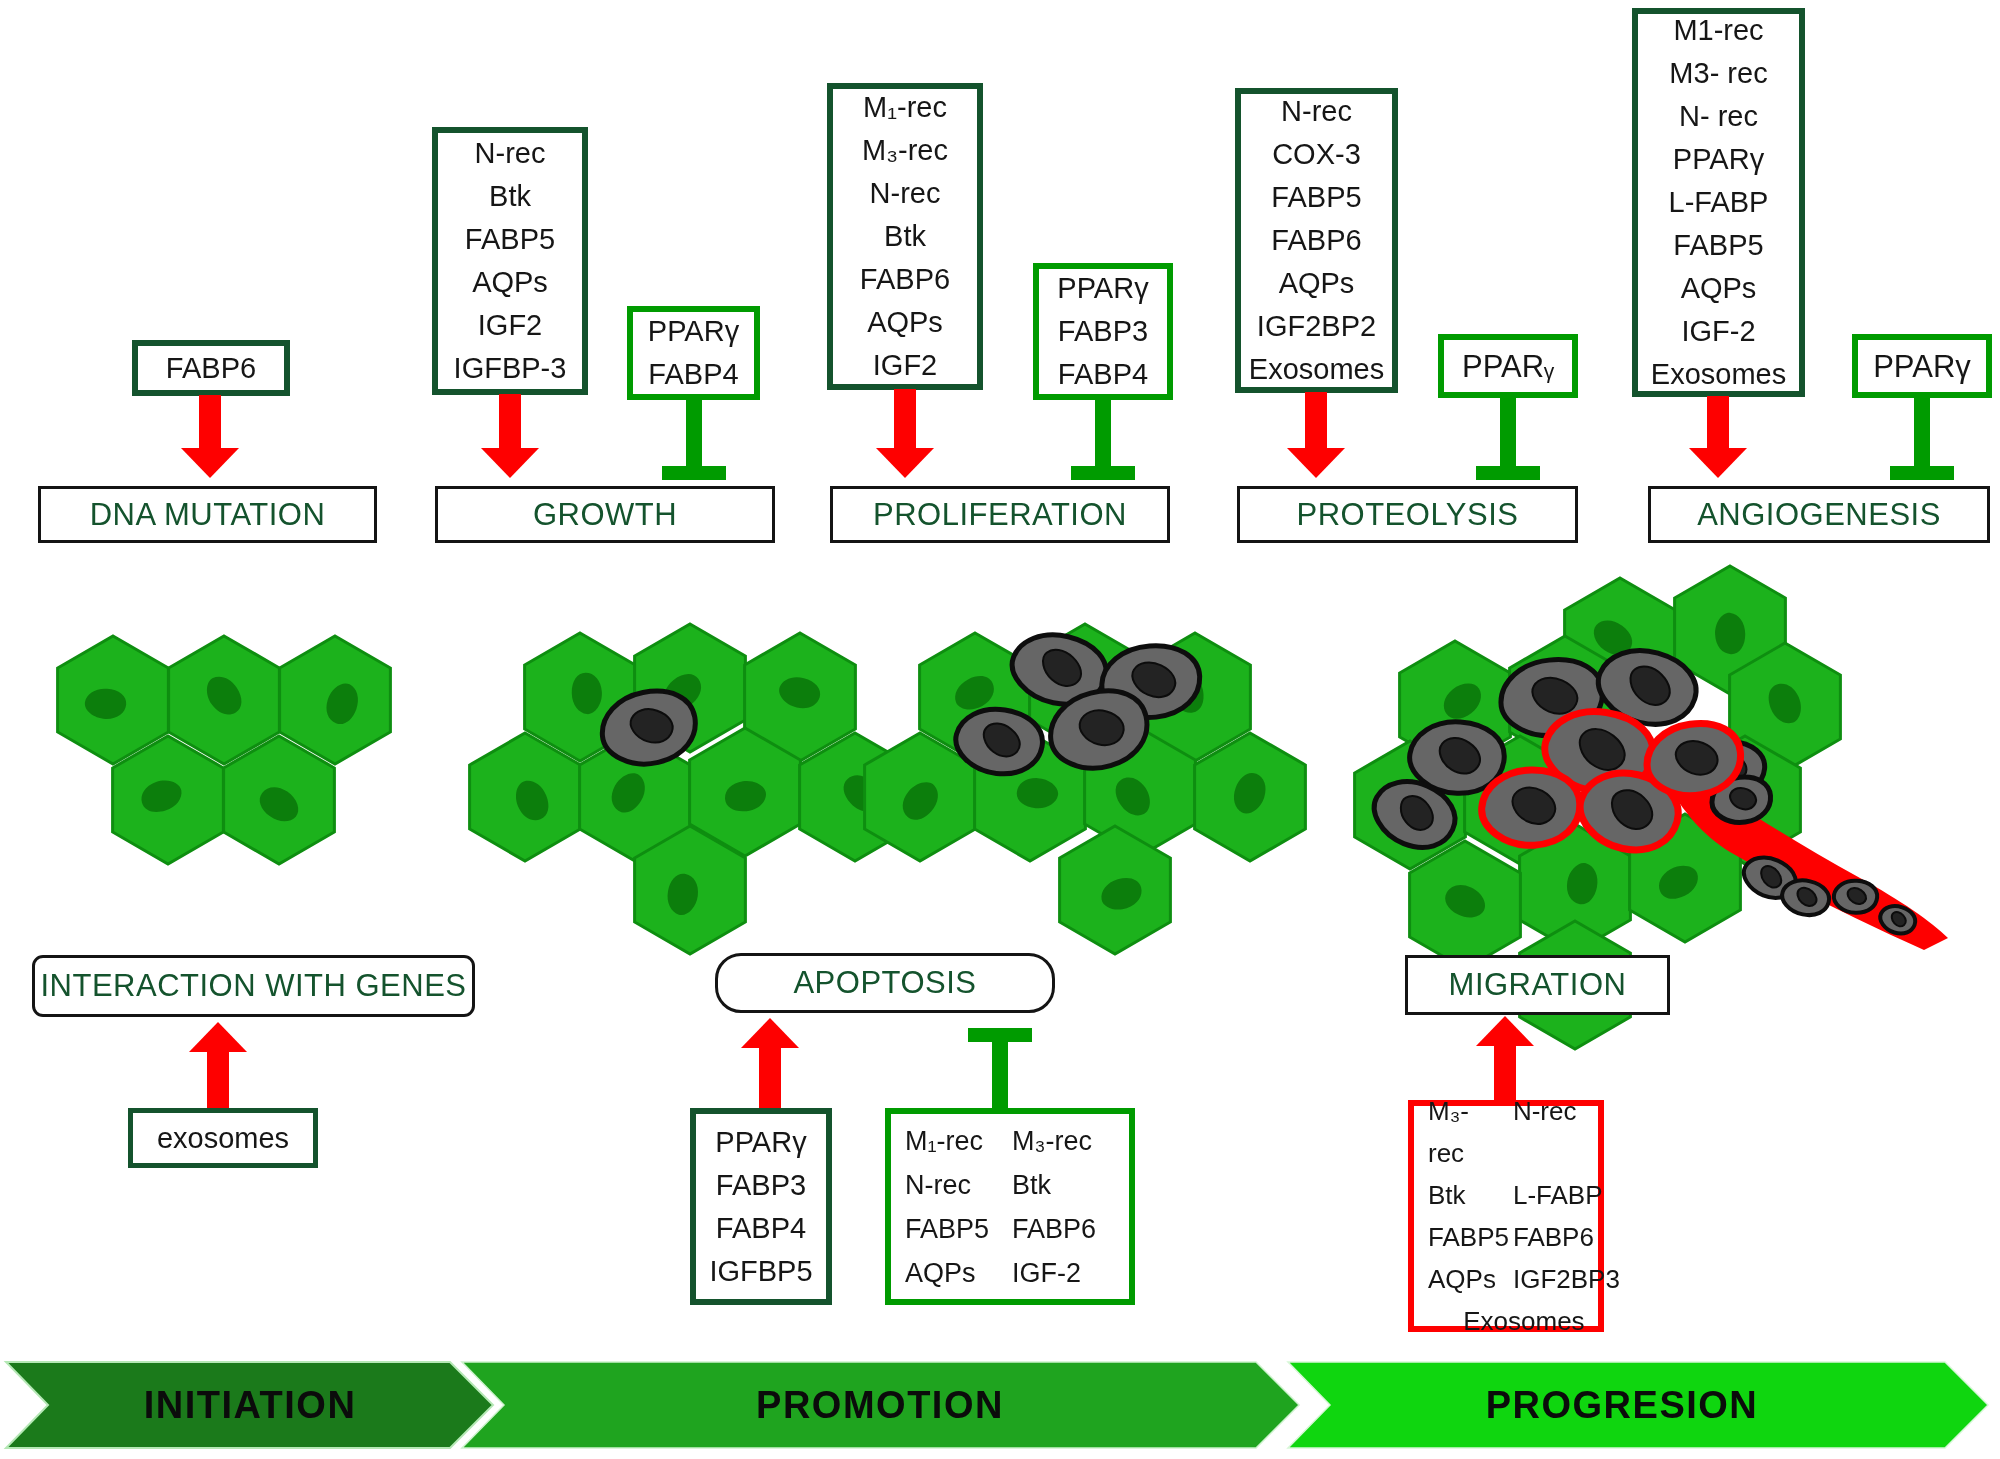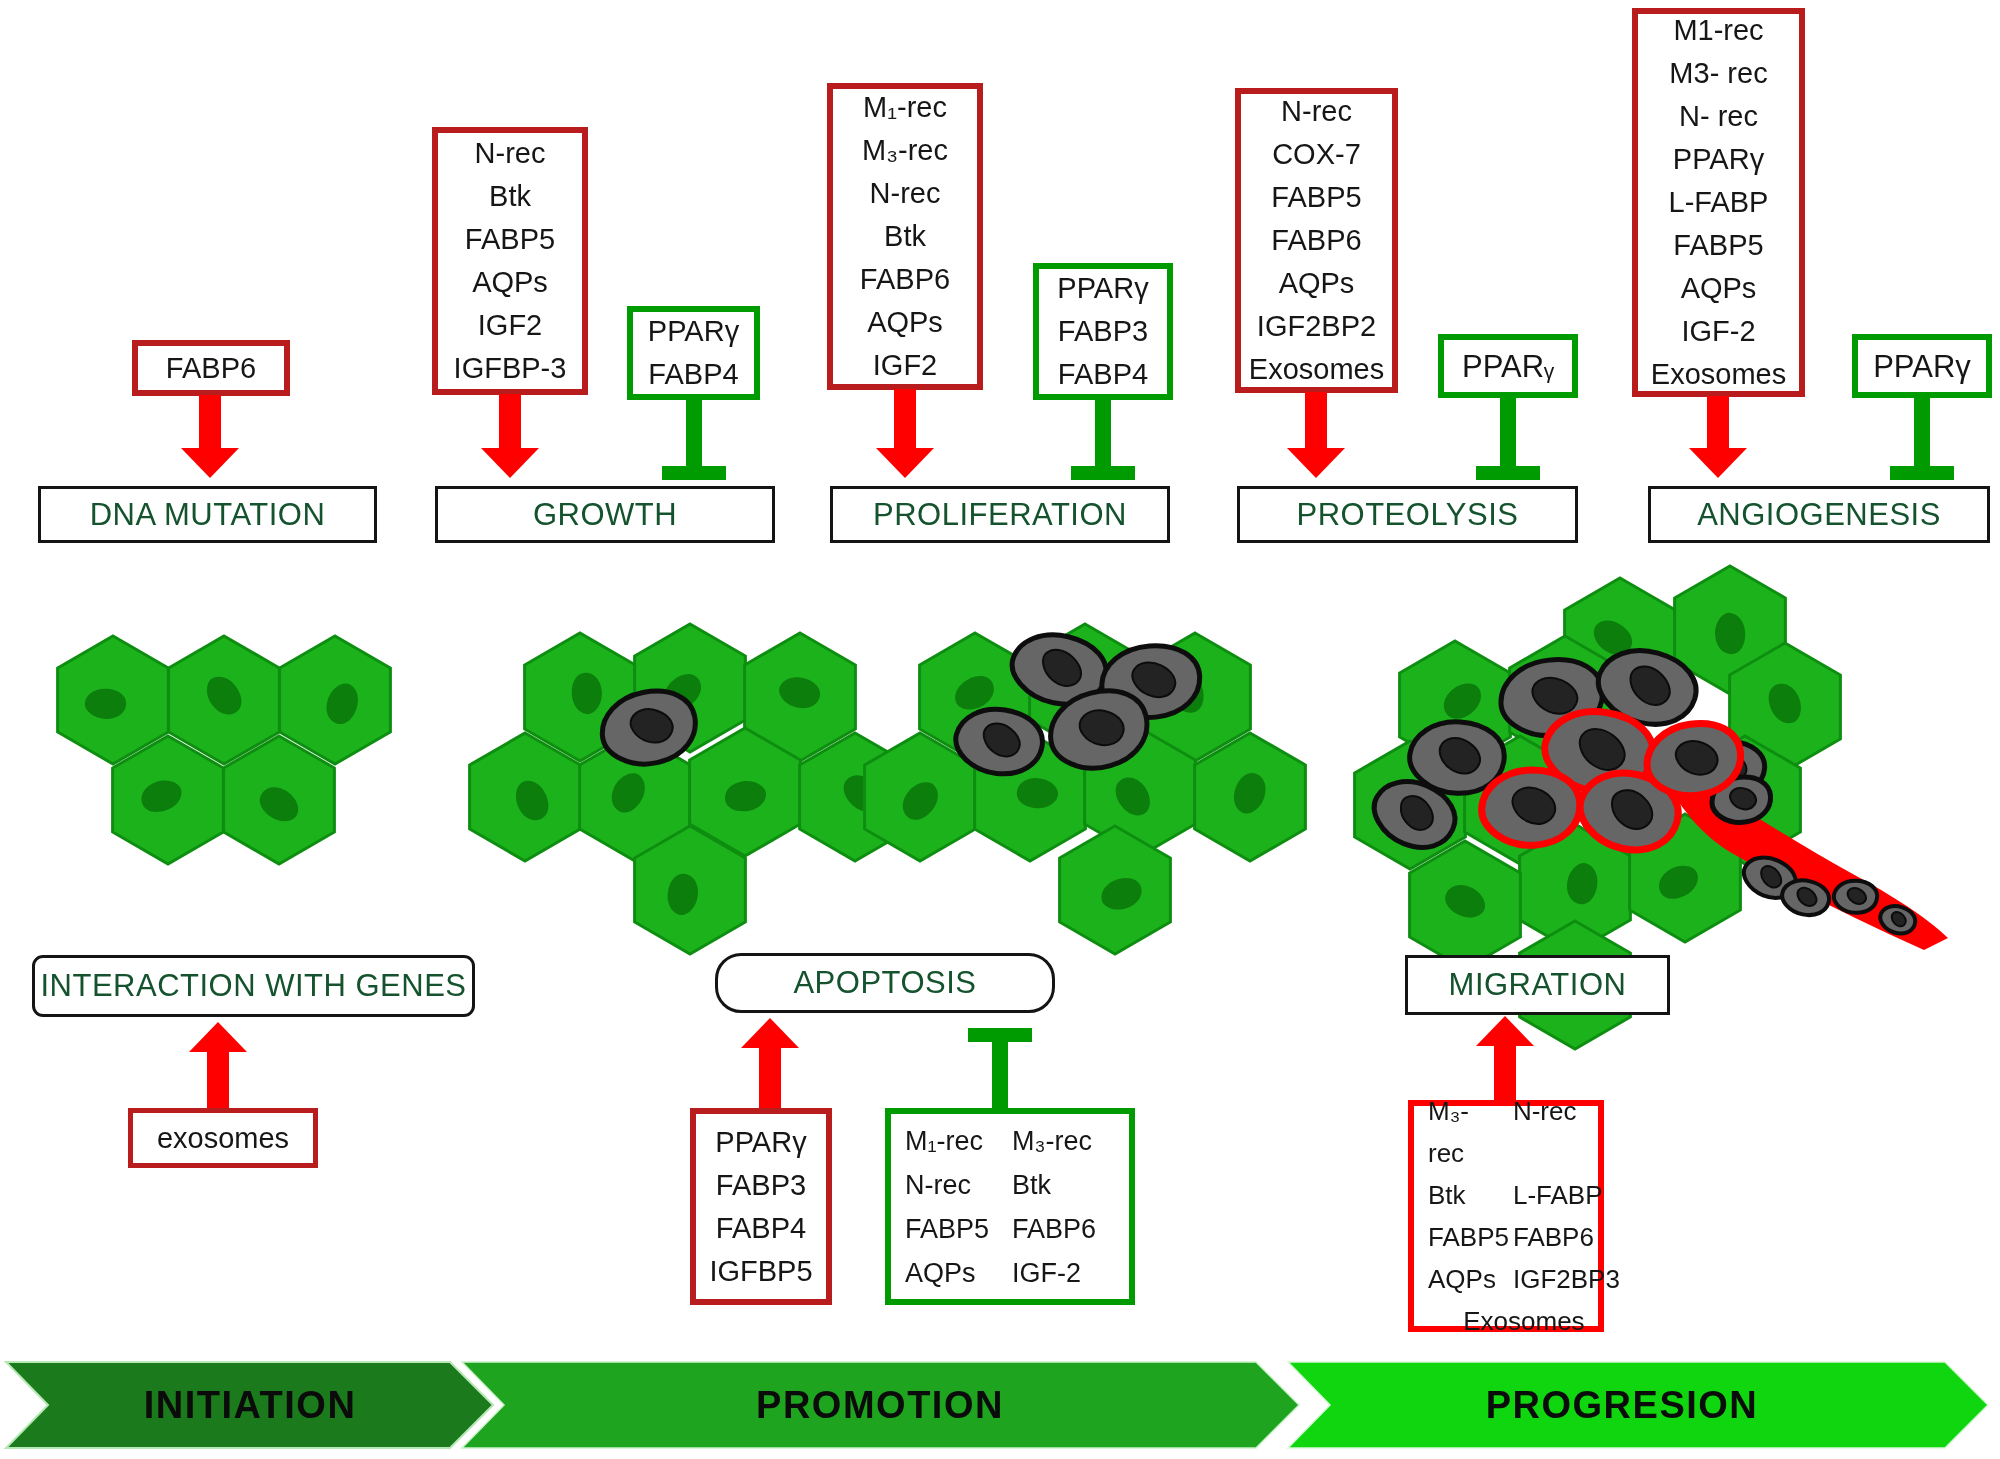--- a/index.html
+++ b/index.html
@@ -6,21 +6,21 @@
   #figure{
     position:relative;width:2000px;height:1459px;background:#ffffff;overflow:hidden;
     font-family:"Liberation Sans","DejaVu Sans",sans-serif;color:#151515;
   }
   
   .fbox{
     position:absolute;box-sizing:border-box;background:#fff;
     display:flex;flex-direction:column;justify-content:center;align-items:center;
     text-align:center;font-size:29px;line-height:43px;color:#161616;
   }
-  .fbox.red{border:6px solid #b91c1c;}
+  .fbox.red{border:6px solid #14532d;}
   .fbox.green{border:6px solid #009b00;}
   .fbox.thin{border-width:5px;}
   .fgrid{
     position:absolute;box-sizing:border-box;background:#fff;border:6px solid #fe0000;
     display:grid;grid-template-columns:1fr 1fr;align-content:center;justify-items:start;
     font-size:27px;line-height:44px;padding:4px 14px;column-gap:4px;color:#161616;
   }
   .fgrid.green{border-color:#009b00;}
   .fgrid .foot{grid-column:1 / span 2;justify-self:center;}
   
@@ -189,21 +189,21 @@
   </div>
 
   <div class="fbox green" style="left:1033px;top:263px;width:140px;height:137px;">
     <div>PPARγ</div>
     <div>FABP3</div>
     <div>FABP4</div>
   </div>
 
   <div class="fbox red" style="left:1235px;top:88px;width:163px;height:305px;">
     <div>N-rec</div>
-    <div>COX-7</div>
+    <div>COX-3</div>
     <div>FABP5</div>
     <div>FABP6</div>
     <div>AQPs</div>
     <div>IGF2BP2</div>
     <div>Exosomes</div>
   </div>
 
   <div class="fbox green" style="left:1438px;top:334px;width:140px;height:64px;font-size:31px;">
     <div>PPARᵧ</div>
   </div>

